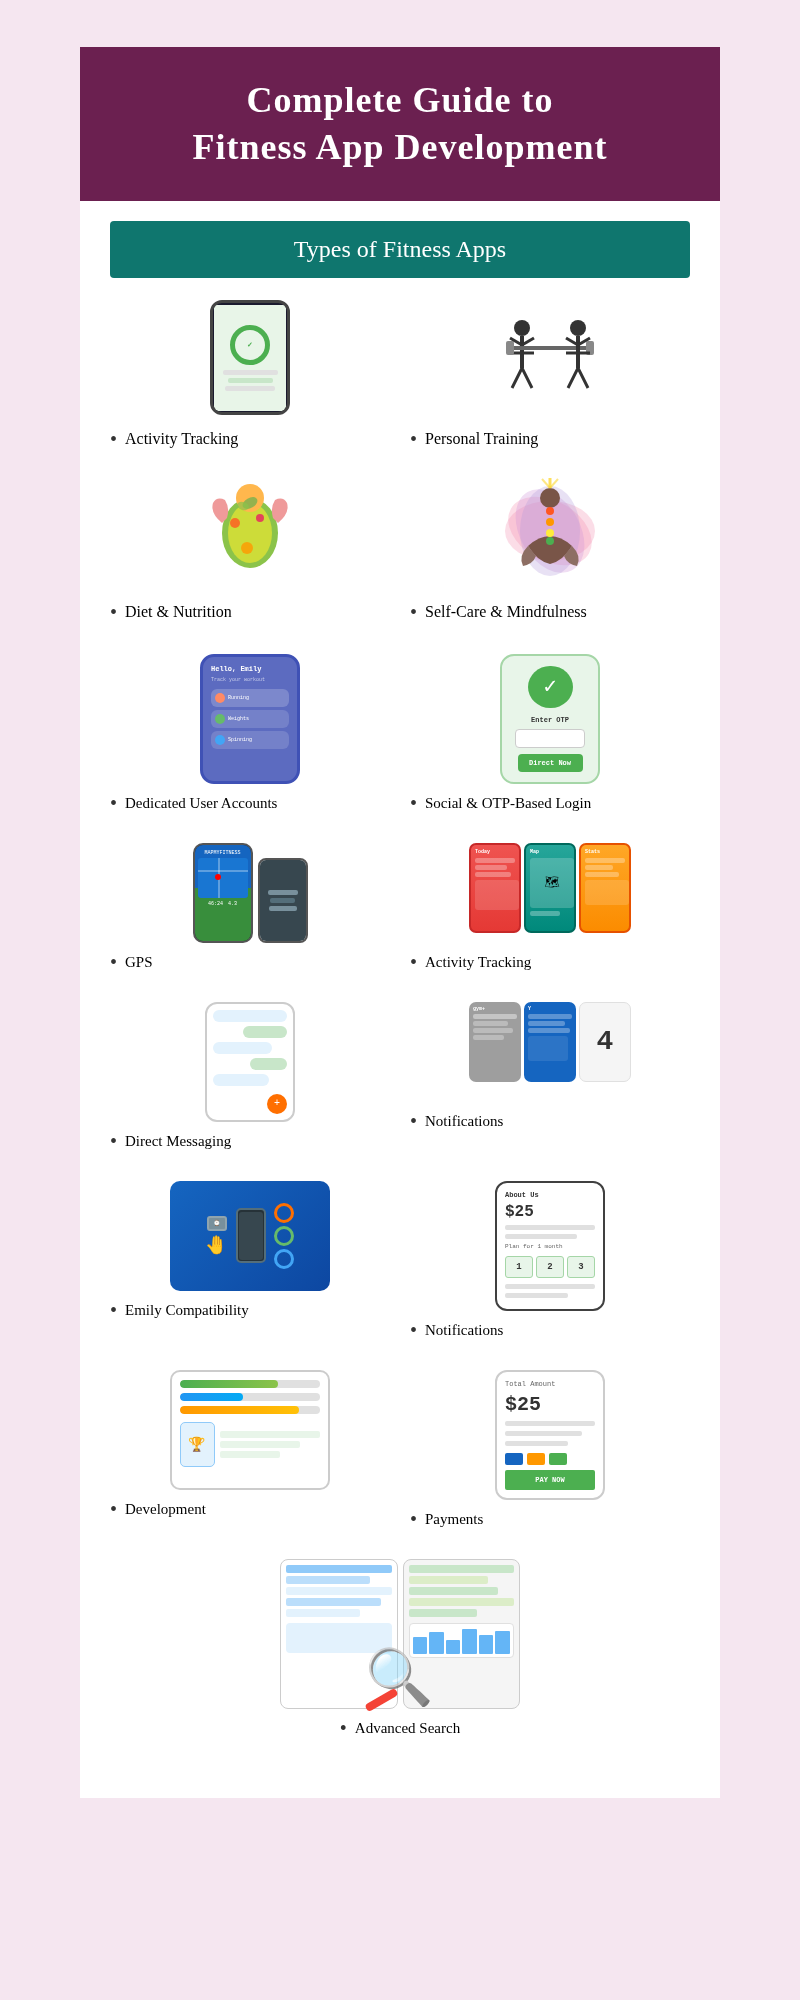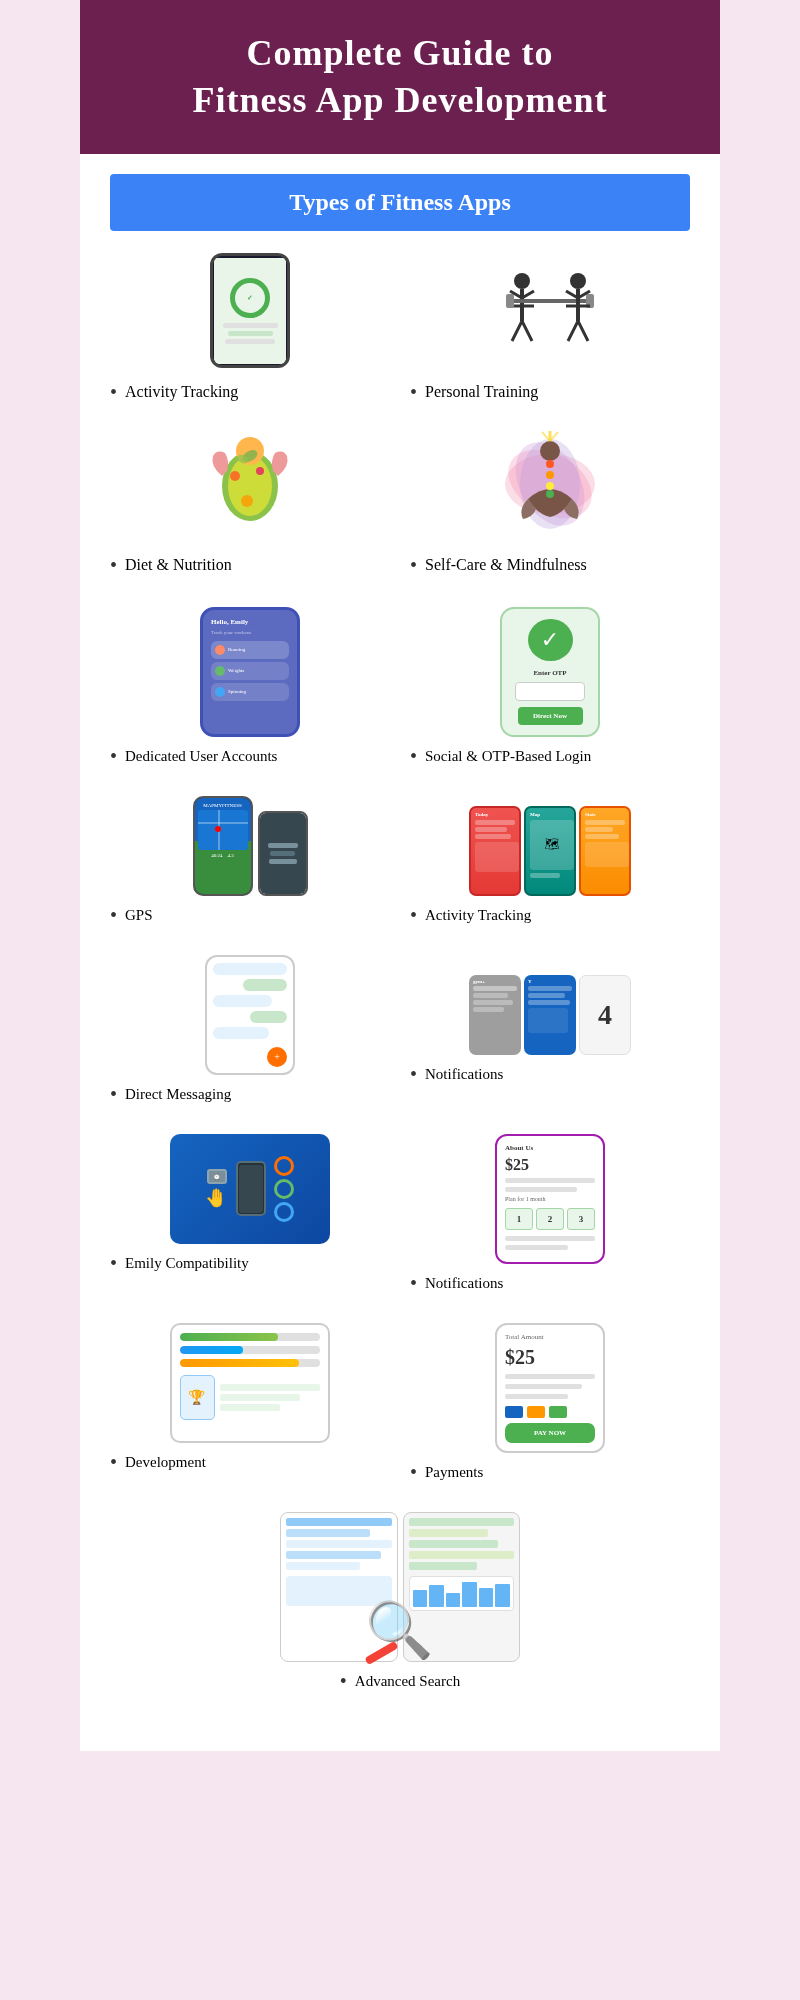--- a/index.html
+++ b/index.html
@@ -8,41 +8,42 @@
       background: #f5e6f0;
       font-family: Georgia, 'Times New Roman', serif;
       margin: 0 auto;
     }
 
     .header {
       background: #6b2050;
       color: white;
       text-align: center;
       padding: 30px 20px;
+      margin-top: 47px;
     }
     .header h1 {
       font-size: 36px;
       font-weight: bold;
       line-height: 1.3;
       letter-spacing: 1px;
     }
 
     .main-content {
       background: white;
       margin: 0;
       padding: 20px 30px 30px;
     }
 
     .section-header {
-      background: #3b82f6;
+      background: #0f766e;
       color: white;
       text-align: center;
       padding: 15px 20px;
       font-size: 24px;
-      font-weight: bold;
+      font-weight: normal;
       margin-bottom: 20px;
       border-radius: 4px;
     }
 
     
     .types-grid {
       display: grid;
       grid-template-columns: 1fr 1fr;
       gap: 20px;
       margin-bottom: 30px;
@@ -81,23 +82,24 @@
     }
     .feature-item {
       display: flex;
       flex-direction: column;
       align-items: flex-start;
     }
     .feature-item .img-box {
       width: 100%;
       display: flex;
       justify-content: center;
-      align-items: flex-end;
+      align-items: flex-start;
       min-height: 100px;
       margin-bottom: 8px;
+      font-family: Liberation Mono, monospace;
     }
     .feature-label {
       font-size: 15px;
       display: flex;
       align-items: center;
       gap: 8px;
       margin-bottom: 8px;
     }
 
     
@@ -453,21 +455,21 @@
       </div>
       <div class="feature-label">
         <span class="bullet">•</span>
         <span>Emily Compatibility</span>
       </div>
     </div>
 
     <div class="feature-item">
       <div class="img-box">
 
-        <div style="width:110px;height:130px;background:white;border-radius:12px;border:2px solid #a21caf;padding:8px;display:flex;flex-direction:column;gap:4px;">
+        <div style="width:110px;height:130px;background:white;border-radius:12px;border:2px solid #404040;padding:8px;display:flex;flex-direction:column;gap:4px;">
           <div style="font-size:7px;color:#333;font-weight:bold;">About Us</div>
           <div style="font-size:16px;font-weight:bold;color:#333;">$25</div>
           <div style="width:100%;height:5px;background:#e0e0e0;border-radius:2px;"></div>
           <div style="width:80%;height:5px;background:#e0e0e0;border-radius:2px;"></div>
           <div style="font-size:6px;color:#666;">Plan for 1 month</div>
           <div style="display:flex;gap:3px;margin-top:2px;">
             <div style="flex:1;height:22px;background:#e8f5e9;border:1px solid #a5d6a7;border-radius:3px;display:flex;align-items:center;justify-content:center;font-size:9px;color:#333;font-weight:bold;">1</div>
             <div style="flex:1;height:22px;background:#e8f5e9;border:1px solid #a5d6a7;border-radius:3px;display:flex;align-items:center;justify-content:center;font-size:9px;color:#333;font-weight:bold;">2</div>
             <div style="flex:1;height:22px;background:#e8f5e9;border:1px solid #a5d6a7;border-radius:3px;display:flex;align-items:center;justify-content:center;font-size:9px;color:#333;font-weight:bold;">3</div>
           </div>
@@ -521,21 +523,21 @@
           <div style="font-size:7px;color:#666;">Total Amount</div>
           <div style="font-size:20px;font-weight:bold;color:#333;">$25</div>
           <div style="width:100%;height:5px;background:#e0e0e0;border-radius:2px;"></div>
           <div style="width:85%;height:5px;background:#e0e0e0;border-radius:2px;"></div>
           <div style="width:70%;height:5px;background:#e0e0e0;border-radius:2px;"></div>
           <div style="display:flex;gap:4px;margin-top:2px;">
             <div style="width:18px;height:12px;background:#1565C0;border-radius:2px;"></div>
             <div style="width:18px;height:12px;background:#FF9800;border-radius:2px;"></div>
             <div style="width:18px;height:12px;background:#4CAF50;border-radius:2px;"></div>
           </div>
-          <div style="width:100%;height:20px;background:#4CAF50;border-radius:7px;display:flex;align-items:center;justify-content:center;margin-top:auto;">
+          <div style="width:100%;height:20px;background:#4CAF50;border-radius:2px;display:flex;align-items:center;justify-content:center;margin-top:auto;">
             <span style="font-size:7px;color:white;font-weight:bold;">PAY NOW</span>
           </div>
         </div>
       </div>
       <div class="feature-label">
         <span class="bullet">•</span>
         <span>Payments</span>
       </div>
     </div>
 

